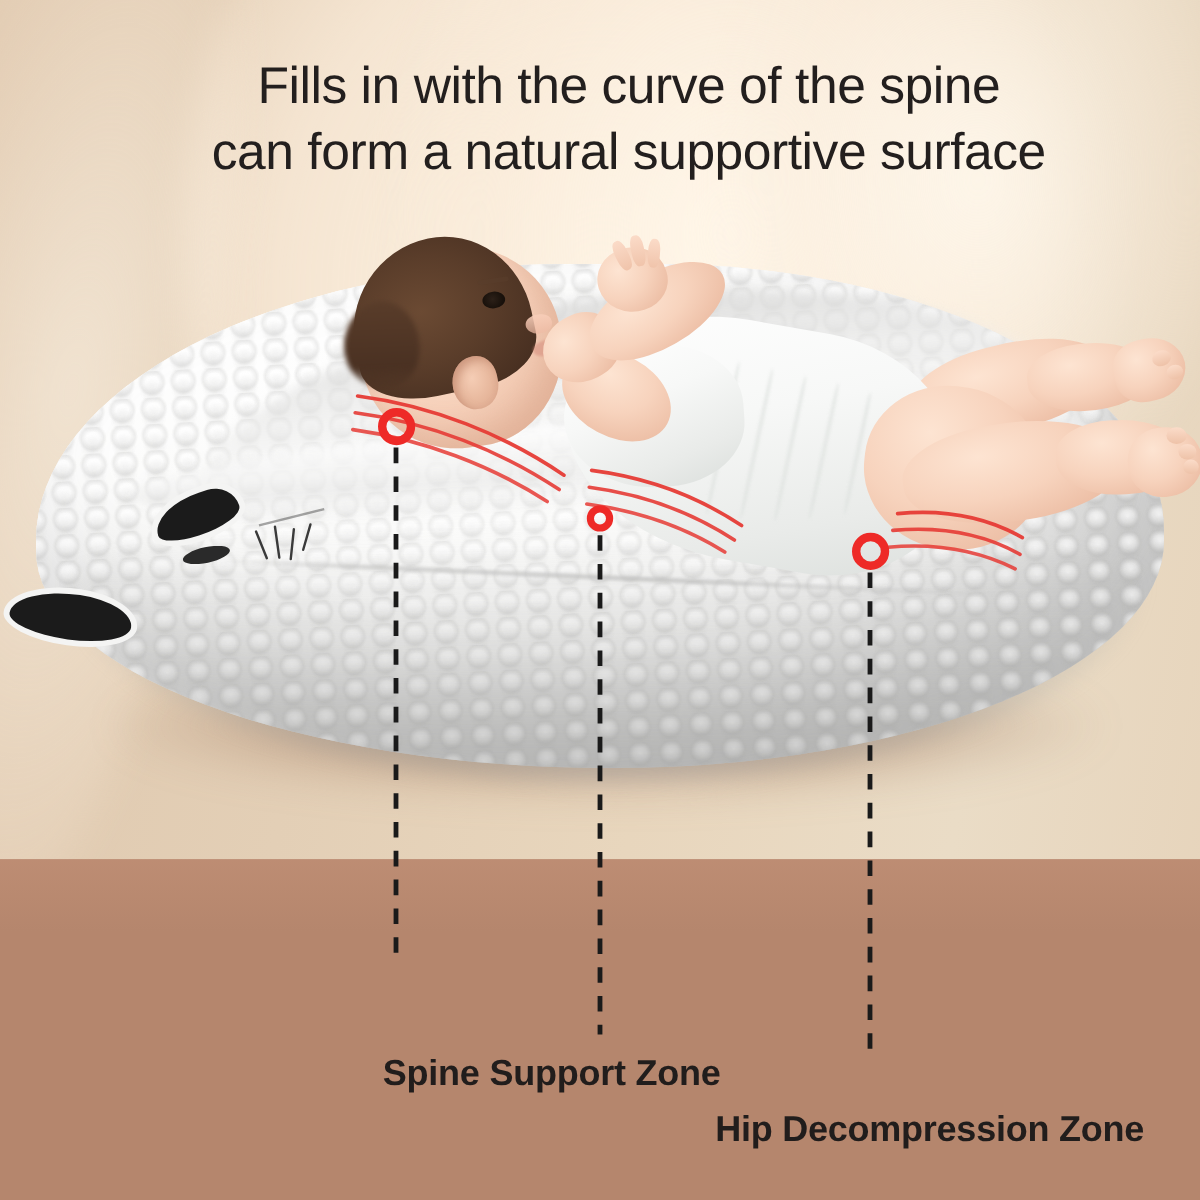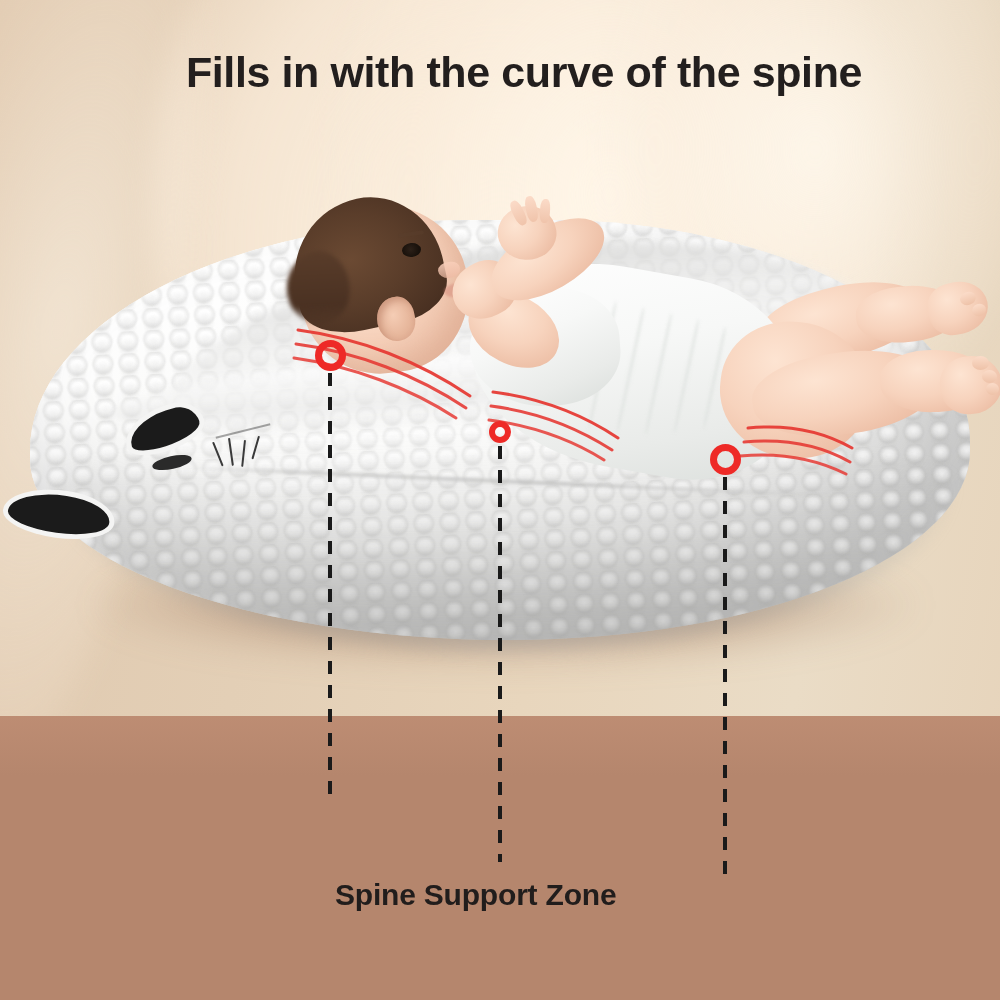--- a/index.html
+++ b/index.html
@@ -403,31 +403,31 @@
   
   .callout-label {
     position: absolute;
     color: #211d1c;
     font-size: 30px;
     font-weight: 700;
     letter-spacing: -0.2px;
     white-space: nowrap;
   }
   .label-head { left: 26px; top: 806px; }
-  .label-spine { left: 335px; top: 878px; }
+  .label-spine { left: 319px; top: 878px; }
   .label-hip { left: 596px; top: 925px; }
 
   
   .headline {
     position: absolute;
     left: 0; right: 0; top: 45px;
     text-align: center;
     color: #231f1e;
     font-size: 43px;
-    font-weight: 700;
+    font-weight: 400;
     line-height: 1.27;
     letter-spacing: -0.4px;
     padding-left: 48px;
   }
   .headline .hl-line { display: block; }
 </style>
 </head>
 <body>
 
 <div id="poster">
@@ -435,20 +435,21 @@
   <div class="bg-base"></div>
   <div class="bg-arc arc-a"></div>
   <div class="bg-arc arc-b"></div>
   <div class="bg-arc arc-c"></div>
   <div class="bg-arc arc-d"></div>
   <div class="bg-floor"></div>
   <div class="floor-sheen"></div>
 
   <div class="headline">
     <span class="hl-line">Fills in with the curve of the spine</span>
+    <span class="hl-line">can form a natural supportive surface</span>
   </div>
 
   <div class="pillow-wrap">
     <div class="pillow-shadow"></div>
     <div class="pillow-body"></div>
     <div class="dots"></div>
     <div class="pillow-hollow"></div>
     <div class="pillow-rim"></div>
     <div class="pillow-bottom-shade"></div>
     <div class="pillow-seam"></div>
@@ -528,14 +529,15 @@
       <line x1="500" y1="446" x2="500" y2="862"></line>
       <line x1="725" y1="477" x2="725" y2="878"></line>
     </g>
   </svg>
 
   <div class="marker marker-1"></div>
   <div class="marker marker-2"></div>
   <div class="marker marker-3"></div>
 
   <div class="callout-label label-spine">Spine Support Zone</div>
+  <div class="callout-label label-hip">Hip Decompression Zone</div>
 
 </div>
 
 </body></html>

